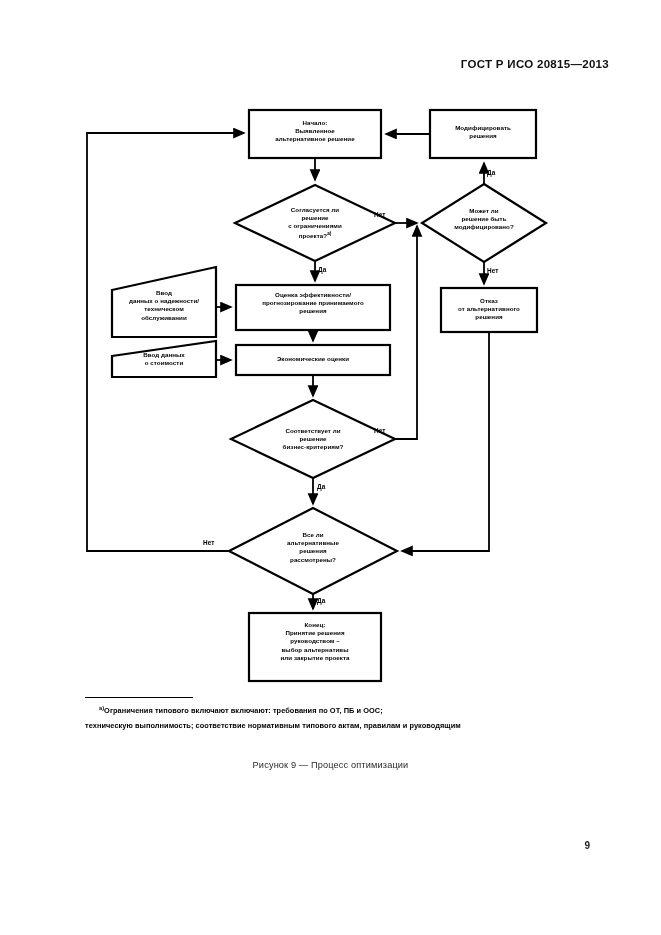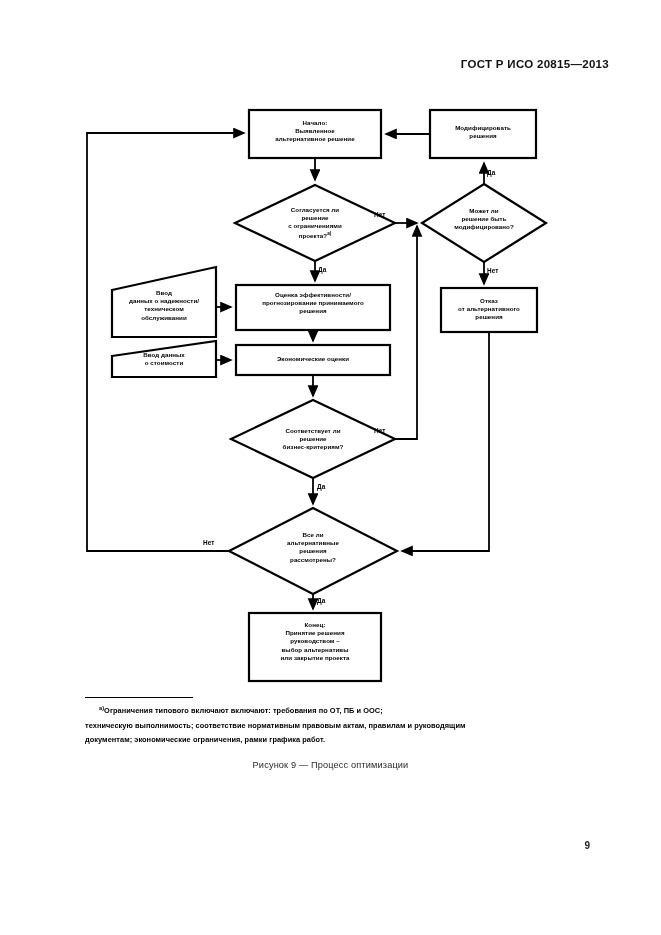--- a/index.html
+++ b/index.html
@@ -283,21 +283,20 @@
       <div class="edge-label" style="left:317px; top:483px;">Да</div>
       <div class="edge-label" style="left:203px; top:539px;">Нет</div>
       <div class="edge-label" style="left:317px; top:597px;">Да</div>
 
     </div>
   </div>
 
   <div class="footnote-rule"></div>
   <div class="footnote">
     <div class="fn-indent"><span class="fn-mark">а)</span><span>Ограничения типового включают включают: требования по ОТ, ПБ и ООС;</span></div>
-    <div>техническую выполнимость; соответствие нормативным правовым актам, правилам и руководящим</div>
-    <div>документам; экономические ограничения, рамки графика работ.</div>
+    <div>техническую выполнимость; соответствие нормативным типового актам, правилам и руководящим</div>
   </div>
 
   <div class="figure-caption">Рисунок 9 — Процесс оптимизации</div>
 
   <div class="page-number">9</div>
 
 </div>
 
 </body></html>

